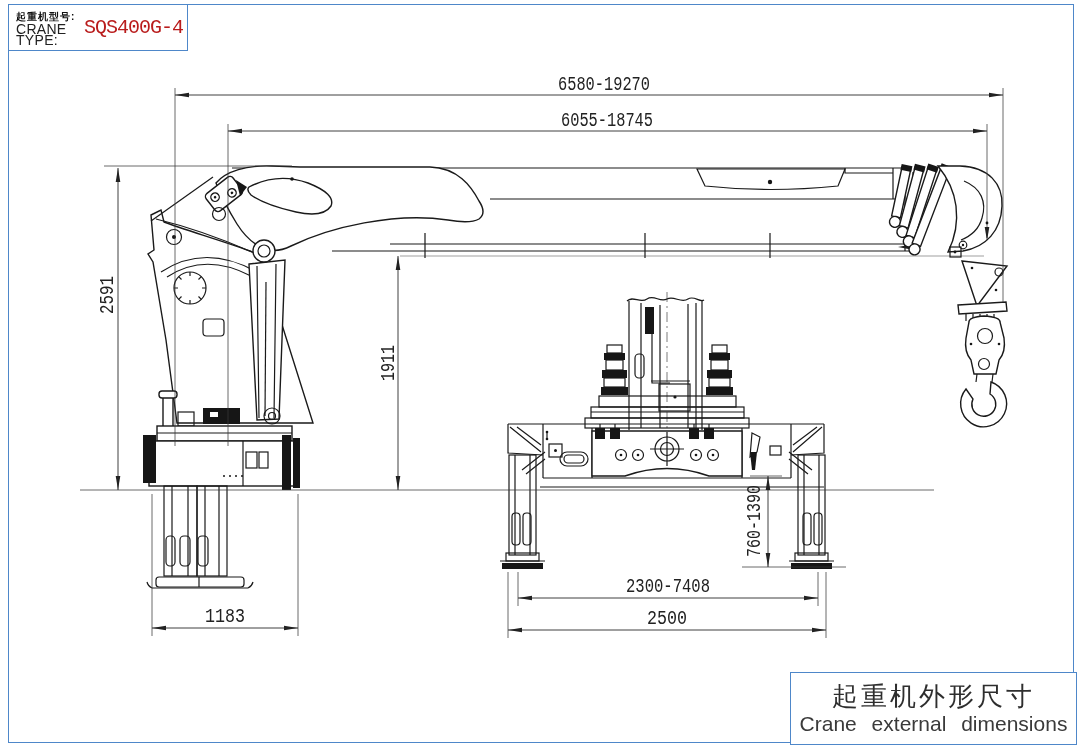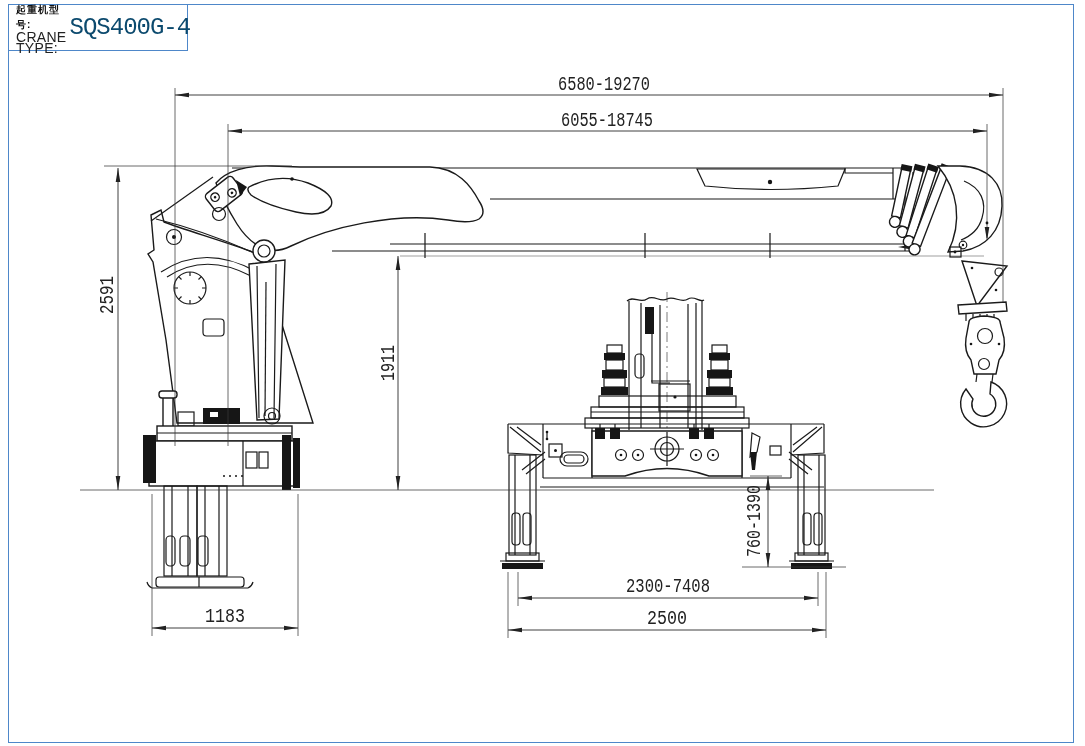--- a/index.html
+++ b/index.html
@@ -6,21 +6,21 @@
   .page { position:relative; width:1085px; height:746px; background:#ffffff;
           font-family:"Liberation Sans", sans-serif; overflow:hidden; }
   .sheet-border { position:absolute; left:8px; top:4px; width:1066px; height:739px;
           border:1.5px solid #4e87c9; box-sizing:border-box; }
   .title-block { position:absolute; left:8px; top:4px; width:180px; height:47px;
           border:1.5px solid #4e87c9; box-sizing:border-box; background:#fff;
           display:flex; align-items:center; padding:2px 4px 2px 7px; z-index:5; }
   .tb-labels { display:flex; flex-direction:column; justify-content:center; }
   .tb-cn { font-size:10px; font-weight:bold; color:#111; letter-spacing:1px; line-height:15px; }
   .tb-en { font-size:14px; color:#222; letter-spacing:0.3px; line-height:11px; }
-  .tb-value { font-family:"Liberation Mono", monospace; font-size:24px; color:#0c4a6e;
+  .tb-value { font-family:"Liberation Mono", monospace; font-size:20px; color:#b91c1c;
           letter-spacing:-1px; margin-left:3px; white-space:nowrap; }
   .caption-block { position:absolute; left:790px; top:672px; width:287px; height:73px;
           border:1.5px solid #4e87c9; box-sizing:border-box; background:#fff;
           display:flex; flex-direction:column; justify-content:center; align-items:center;
           gap:1px; z-index:5; }
   .cap-cn { font-size:26px; color:#2e2e2e; letter-spacing:3px; line-height:30px; }
   .cap-en { font-size:21px; color:#3a3a3a; word-spacing:9px; line-height:24px; }
   svg { position:absolute; left:0; top:0; }
   svg * { vector-effect:none; }
   .ln  { stroke:#1a1a1a; fill:none; stroke-width:1.2; }
@@ -354,14 +354,18 @@
       <g>
         <path class="extln" d="M508,572 V638 M826,572 V638"></path>
         <path class="dimln" d="M508,630 H826"></path>
         <path class="arr" d="M508,630 L522,627.7 L522,632.3 Z"></path>
         <path class="arr" d="M826,630 L812,627.7 L812,632.3 Z"></path>
         <text class="dim" x="667" y="624" text-anchor="middle" textLength="40" lengthAdjust="spacingAndGlyphs">2500</text>
       </g>
     </g>
   </svg>
 
+  <div class="caption-block">
+    <div class="cap-cn">起重机外形尺寸</div>
+    <div class="cap-en">Crane external dimensions</div>
+  </div>
 
 </div>
 
 </body></html>

